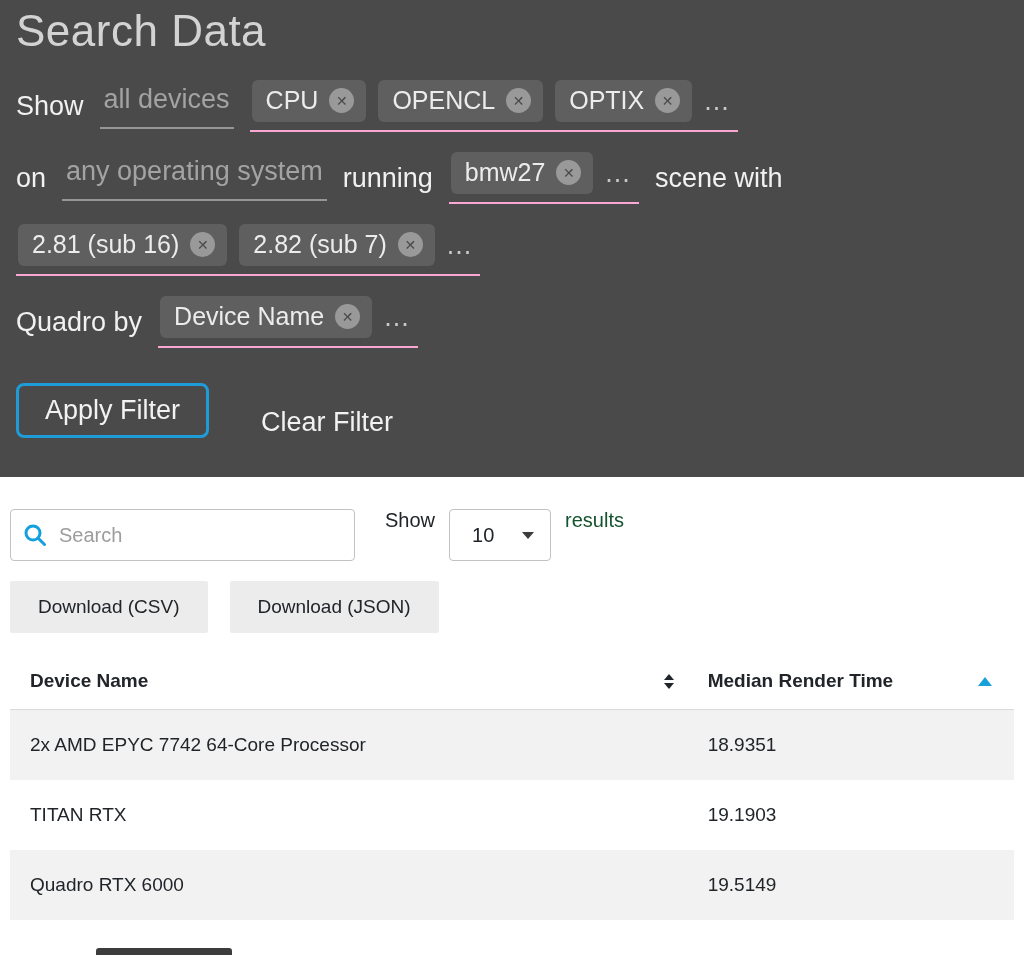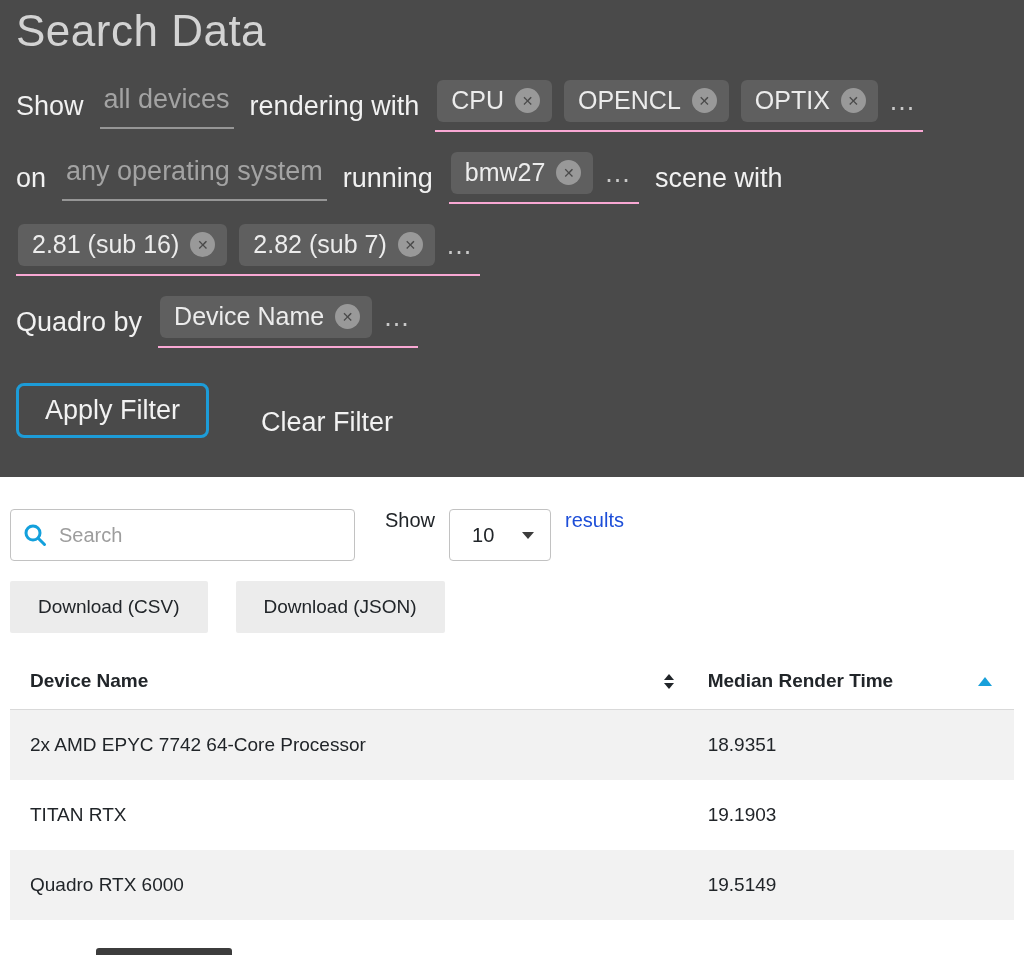--- a/index.html
+++ b/index.html
@@ -42,23 +42,23 @@
   .search-input { width: 100%; height: 52px; border: 1px solid #c2c2c2; border-radius: 4px;
     padding: 0 12px 0 48px; font-size: 20px; color: #333; font-family: inherit; outline: none; }
   .search-input::placeholder { color: #9d9d9d; }
   .search-icon { position: absolute; left: 13px; top: 14px; width: 24px; height: 24px; }
   .show-label { margin-left: 30px; font-size: 20px; color: #212529; }
   .page-size-select { margin-left: 14px; width: 102px; height: 52px; border: 1px solid #c2c2c2;
     border-radius: 4px; display: flex; align-items: center; justify-content: space-between;
     padding: 0 16px 0 22px; font-size: 20px; color: #212529; cursor: pointer; }
   .caret-down { width: 0; height: 0; border-left: 6px solid transparent; border-right: 6px solid transparent;
     border-top: 7px solid #3c3c3c; }
-  .results-label { margin-left: 14px; font-size: 20px; color: #1d4ed8; }
-
-  .download-row { margin-top: 20px; display: flex; gap: 28px; }
+  .results-label { margin-left: 14px; font-size: 20px; color: #14532d; }
+
+  .download-row { margin-top: 20px; display: flex; gap: 22px; }
   .download-btn { background: #ececec; border: none; border-radius: 2px; padding: 15px 28px;
     font-size: 19px; color: #212529; cursor: pointer; font-family: inherit; }
 
   
   .data-table { margin-top: 22px; }
   .tr { display: grid; grid-template-columns: 67.5% 1fr; }
   .th-row { border-bottom: 1px solid #d9d9d9; }
   .th { padding: 15px 20px 17px; font-weight: 700; font-size: 19px; color: #212529;
     display: flex; align-items: center; justify-content: space-between; cursor: pointer; }
   .th-device { padding-right: 14px; }
@@ -80,21 +80,20 @@
 <body>
 
 <div class="page">
 
   <section class="filter-panel">
     <h1 class="page-title">Search Data</h1>
 
     <div class="sentence-line">
       <span class="word">Show</span>
       <span class="placeholder-select">all devices</span>
-      <span class="word">rendering with</span>
       <span class="select-group">
         <span class="chips" id="device-type-chips">
             <span class="chip">
               <span class="chip-label">CPU</span>
               <span class="chip-close">✕</span>
             </span>
             <span class="chip">
               <span class="chip-label">OPENCL</span>
               <span class="chip-close">✕</span>
             </span>

